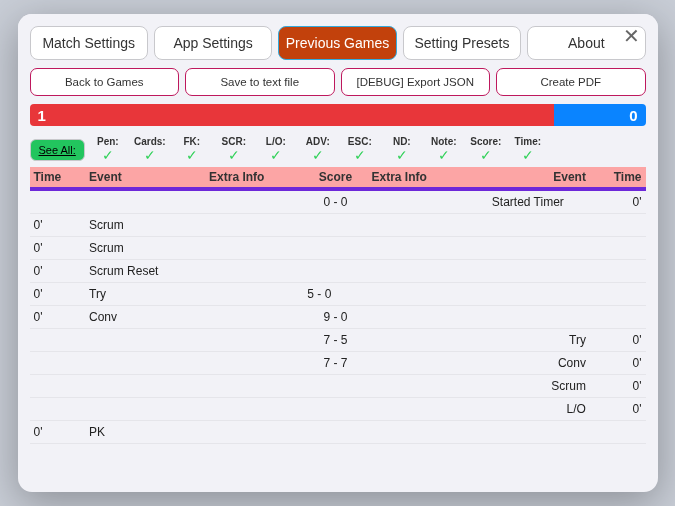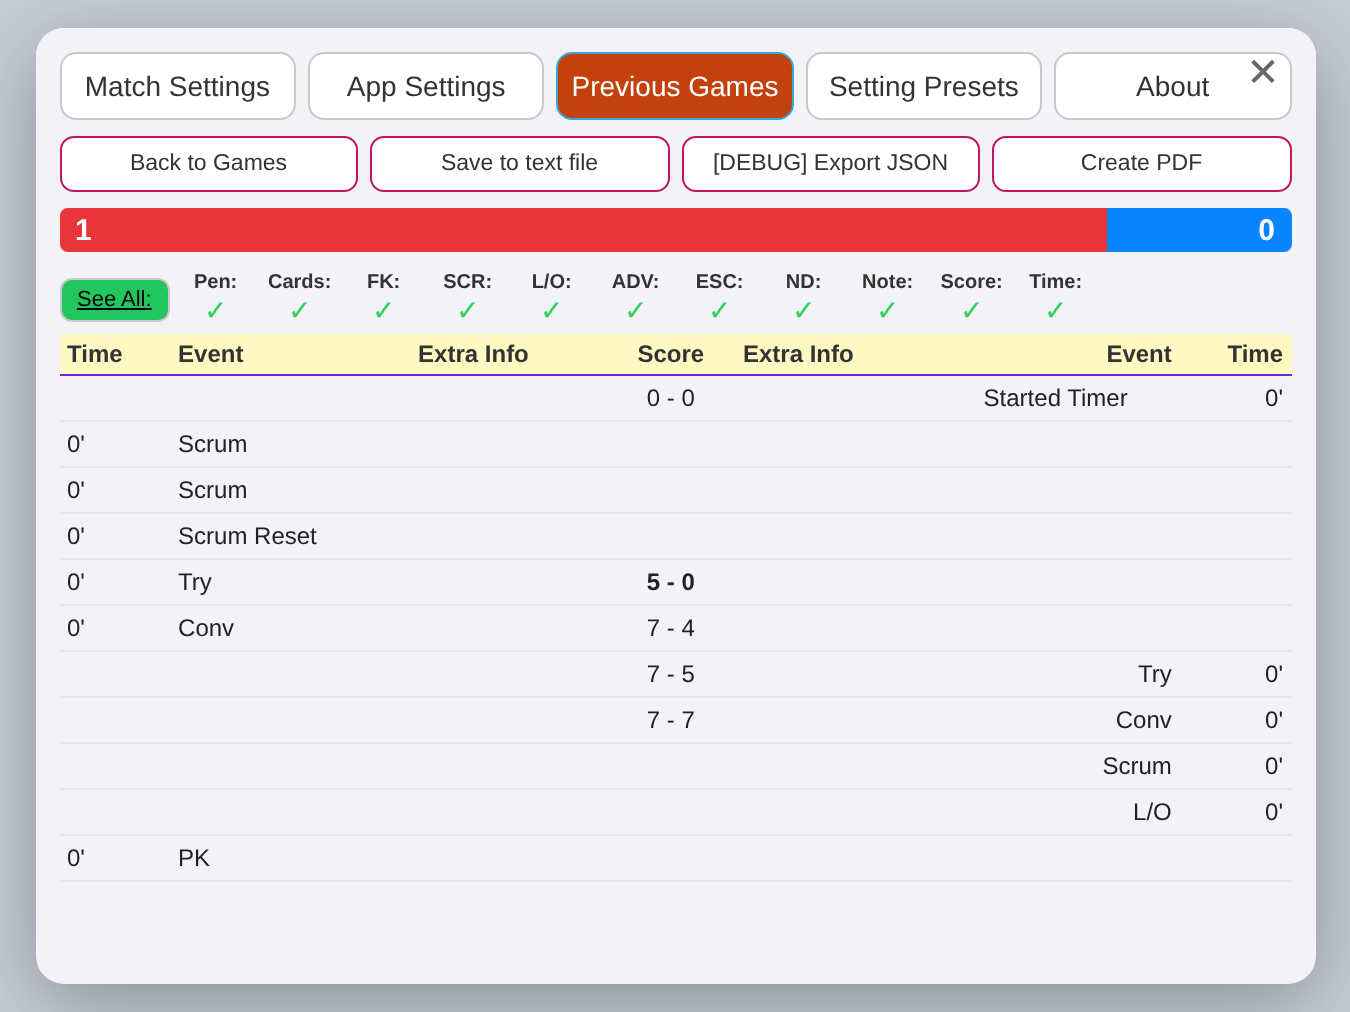--- a/index.html
+++ b/index.html
@@ -190,22 +190,22 @@
       width: 100%;
       border-collapse: collapse;
       font-size: 12px;
     }
     thead th {
       text-align: left;
       padding: 3px 4px;
       font-weight: 600;
       font-size: 12px;
       color: #333;
-      border-bottom: 1px solid #6d28d9;
-      background: #fef9c3;
+      border-bottom: 4px solid #6d28d9;
+      background: #fca5a5;
       position: sticky;
       top: 0;
     }
     tbody tr { border-bottom: 1px solid #e5e5ea; }
     tbody td {
       padding: 4px 4px;
       font-size: 12px;
       color: #222;
     }
   </style>
@@ -333,30 +333,30 @@
             <td></td>
             <td style="text-align: center;"></td>
             <td></td>
             <td style="text-align: right;"></td>
             <td style="text-align: right;"></td>
           </tr>
           <tr>
             <td>0'</td>
             <td>Try</td>
             <td></td>
-            <td style="text-align: center; font-weight: bold;">5 - 0</td>
+            <td style="text-align: left;">5 - 0</td>
             <td></td>
             <td style="text-align: right;"></td>
             <td style="text-align: right;"></td>
           </tr>
           <tr>
             <td>0'</td>
             <td>Conv</td>
             <td></td>
-            <td style="text-align: center;">7 - 4</td>
+            <td style="text-align: center;">9 - 0</td>
             <td></td>
             <td style="text-align: right;"></td>
             <td style="text-align: right;"></td>
           </tr>
           <tr>
             <td></td>
             <td></td>
             <td></td>
             <td style="text-align: center;">7 - 5</td>
             <td></td>

